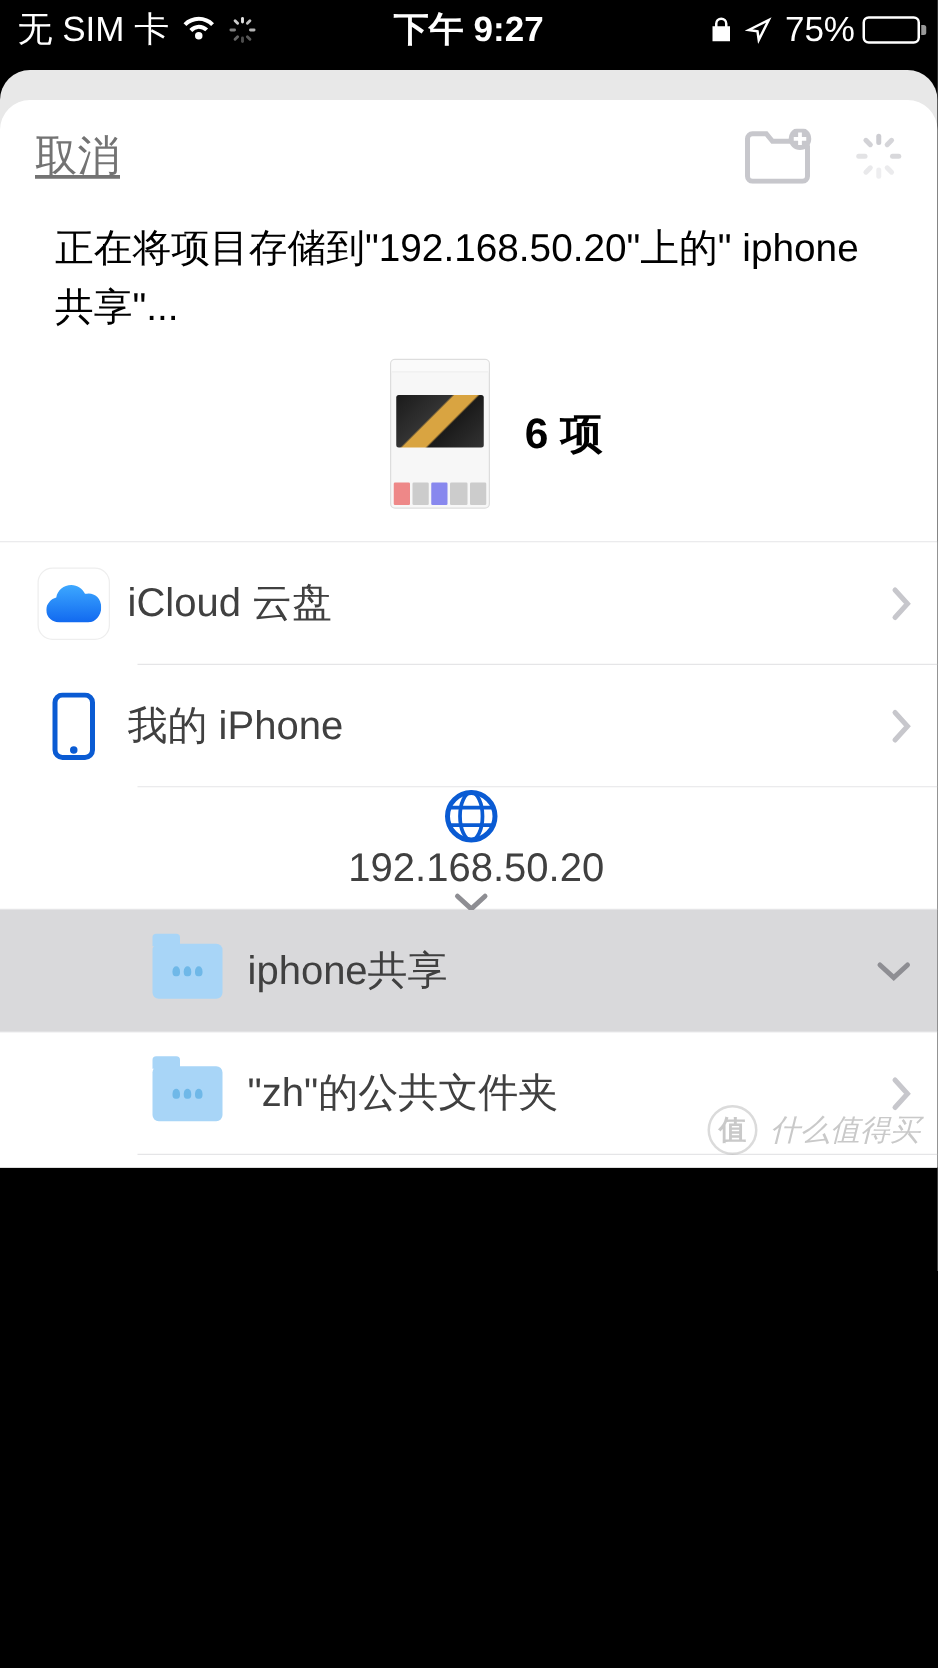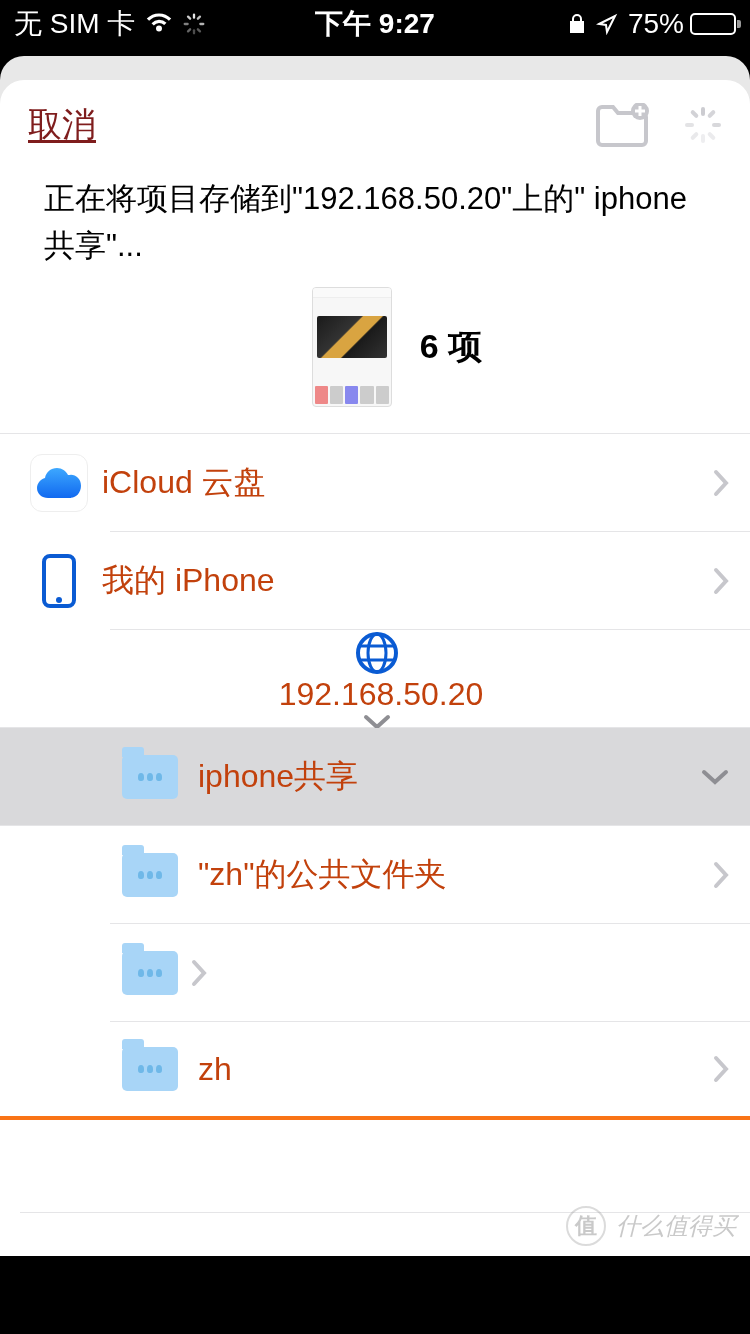--- a/index.html
+++ b/index.html
@@ -1,35 +1,35 @@
 <!DOCTYPE html>
 <html><head>
 <meta charset="utf-8">
 <style>
   * { box-sizing: border-box; margin: 0; padding: 0; }
   html, body { width: 750px; height: 1334px; font-family: -apple-system, "Helvetica Neue", Arial, sans-serif; background: #000; overflow: hidden; }
-  .screen { width: 750px; height: 1256px; background: #000; position: relative; }
+  .screen { width: 750px; height: 934px; background: #000; position: relative; }
 
   
   .status-bar { height: 48px; display: flex; align-items: center; justify-content: space-between; padding: 0 14px; color: #fff; font-size: 28px; font-weight: 500; }
   .status-left, .status-right { display: flex; align-items: center; gap: 10px; }
   .status-center { position: absolute; left: 50%; transform: translateX(-50%); font-size: 28px; font-weight: 600;}
   .status-right { font-weight: 500; }
   .battery-wrap { display:flex; align-items:center; gap:6px;text-align:right;}
   .battery { width: 46px; height: 22px; border: 2px solid #fff; border-radius: 5px; position: relative; }
   .battery::after { content:""; position:absolute; right:-7px; top:5px; width:4px; height:8px; background:#fff; border-radius:0 2px 2px 0; opacity:.6;}
   .battery-fill { height: 100%; width: 75%; background: #fff; border-radius: 2px; }
 
   
   .sheet-backdrop { position:absolute; top: 56px; left:0; right:0; bottom:0; background:#e8e8e8; border-radius:24px 24px 0 0;}
   .sheet { position: absolute; top: 80px; left: 0; right: 0; bottom: 0; background: #fff; border-radius: 24px 24px 0 0; overflow: hidden; }
 
   
   .sheet-header { display:flex; align-items:center; justify-content:space-between; padding: 22px 28px 10px 28px; }
-  .cancel-btn { color: #7f1d1d; font-size: 34px; text-decoration: underline; text-underline-offset: 4px; }
+  .cancel-btn { color: #737373; font-size: 34px; text-decoration: underline; text-underline-offset: 4px; }
   .header-right { display:flex; align-items:center; gap: 34px; }
   .icon-gray { color: #c7c7cc; }
 
   
   .status-msg { font-size: 31px; color: #000; padding: 18px 44px 8px 44px; line-height: 1.5; }
 
   
   .item-row { display:flex; align-items:center; justify-content:center; gap: 28px; padding: 10px 0 26px 0; margin-left: 44px;}
   .thumb { width: 80px; height: 120px; border:1px solid #ddd; border-radius:4px; background:#f7f7f7; position:relative; overflow:hidden;}
   .thumb .tbar{ height:10px; background:#fafafa; border-bottom:1px solid #eee;}
@@ -40,21 +40,21 @@
   .thumb .tbottom span:nth-child(3){background:#88e;}
   .item-count { font-size: 34px; font-weight: 700; }
 
   
   .list { border-top: 1px solid #e5e5e7; }
   .row { display:flex; align-items:center; height: 98px; padding: 0 20px 0 24px; border-bottom: 1px solid #e5e5e7; background:#fff; }
   .row.sub { padding-left: 110px; }
   .row.selected { background: #d9d9db; }
   .row .icon-slot { width: 70px; display:flex; justify-content:center; align-items:center; }
   .row.sub .icon-slot { width: 80px; }
-  .row .label { flex: 1; font-size: 32px; color:#c2410c; padding-left: 8px;}
+  .row .label { flex: 1; font-size: 32px; color:#404040; padding-left: 8px;}
   .row .arrow { color:#c7c7cc; }
   .list .sep-indent { border-bottom:none; position:relative;}
   .list .sep-indent::after{content:"";position:absolute;left:110px;right:0;bottom:0;height:1px;background:#e5e5e7;}
   .row.top{border-bottom:none;}
   .row.top::after{content:"";position:absolute;left:110px;right:0;bottom:0;height:1px;background:#e5e5e7;}
   .row{position:relative;}
 
   .divider-empty{height:1px; background:#e5e5e7; margin-left:20px; margin-right:0; margin-top:92px;}
 
   

